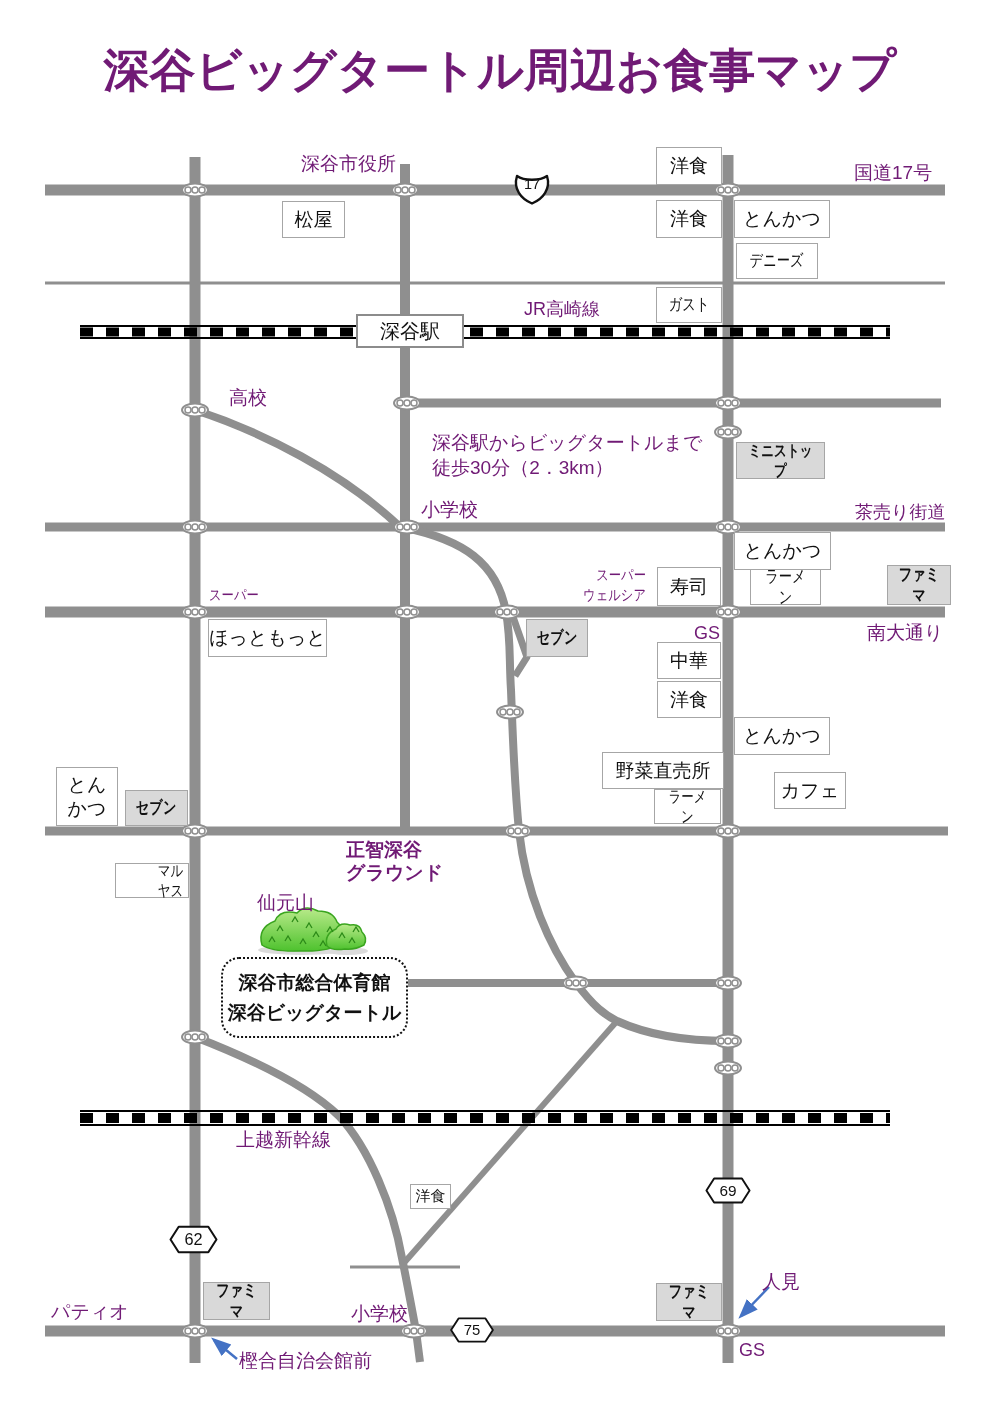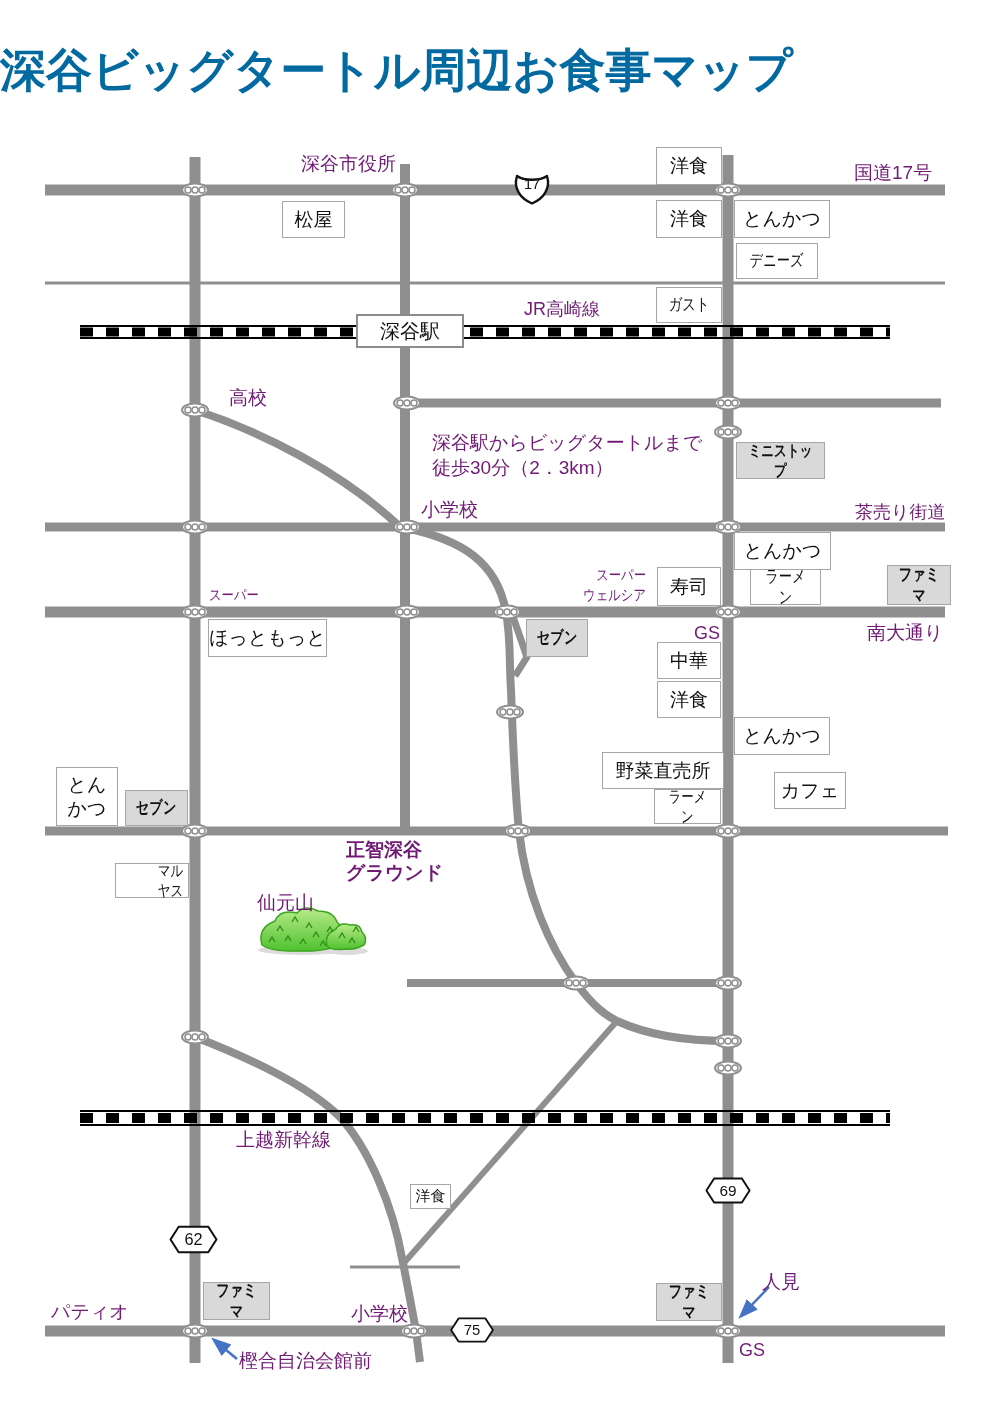--- a/index.html
+++ b/index.html
@@ -1,21 +1,21 @@
 <!DOCTYPE html>
 <html><head>
 <meta charset="utf-8">
 <style>
   html,body{margin:0;padding:0;background:#fff;}
   #stage{position:relative;width:1000px;height:1415px;background:#fff;overflow:hidden;
          font-family:"Liberation Sans","DejaVu Sans",sans-serif;color:#111;}
   #map-svg{position:absolute;left:0;top:0;}
   #overlay{position:absolute;left:0;top:0;width:1000px;height:1415px;}
-  .title{position:absolute;left:0;top:40px;width:100%;
-         font-size:46px;font-weight:900;letter-spacing:0;color:#0369a1;}
+  .title{position:absolute;left:0;top:40px;width:100%;text-align:center;
+         font-size:46px;font-weight:900;letter-spacing:0;color:#701a75;}
   .box{position:absolute;display:flex;flex-direction:column;align-items:center;justify-content:center;
        background:#fff;border:1.5px solid #a6a6a6;font-size:19px;line-height:1.25;
        box-sizing:border-box;text-align:center;}
   .box.gray{background:#d9d9d9;}
   .box.station{border:2px solid #8c8c8c;font-size:20px;}
   .box.dotted{border:2.5px dotted #111;border-radius:18px;line-height:1.55;}
   .bold{font-weight:700;}
   .narrow .ln{display:inline-block;transform:scaleX(0.78);transform-origin:center;}
   .lbl{position:absolute;white-space:nowrap;color:#701a75;}
   .lbl .ln{display:block;}
@@ -321,20 +321,24 @@
       <div class="box white" style="left: 56px; top: 767px; width: 62px; height: 59px;">
         <span class="ln">とん</span>
         <span class="ln">かつ</span>
       </div>
       <div class="box gray narrow bold" style="left: 125px; top: 790px; width: 63px; height: 36px; font-size: 17px;">
         <span class="ln">セブン</span>
       </div>
       <div class="box white narrow" style="left: 115px; top: 863px; width: 74px; height: 35px; font-size: 16px; padding-left: 37px;">
         <span class="ln">マルヤス</span>
       </div>
+      <div class="box dotted bold" style="left: 221px; top: 957px; width: 187px; height: 81px;">
+        <span class="ln">深谷市総合体育館</span>
+        <span class="ln">深谷ビッグタートル</span>
+      </div>
       <div class="box white" style="left: 410px; top: 1184px; width: 41px; height: 25px; font-size: 15px;">
         <span class="ln">洋食</span>
       </div>
       <div class="box gray narrow bold" style="left: 203px; top: 1282px; width: 67px; height: 38px; font-size: 17px;">
         <span class="ln">ファミマ</span>
       </div>
       <div class="box gray narrow bold" style="left: 656px; top: 1283px; width: 66px; height: 38px; font-size: 17px;">
         <span class="ln">ファミマ</span>
       </div>
       <div class="lbl" style="left: 301px; top: 153px; font-size: 19px; line-height: 1.18;">

